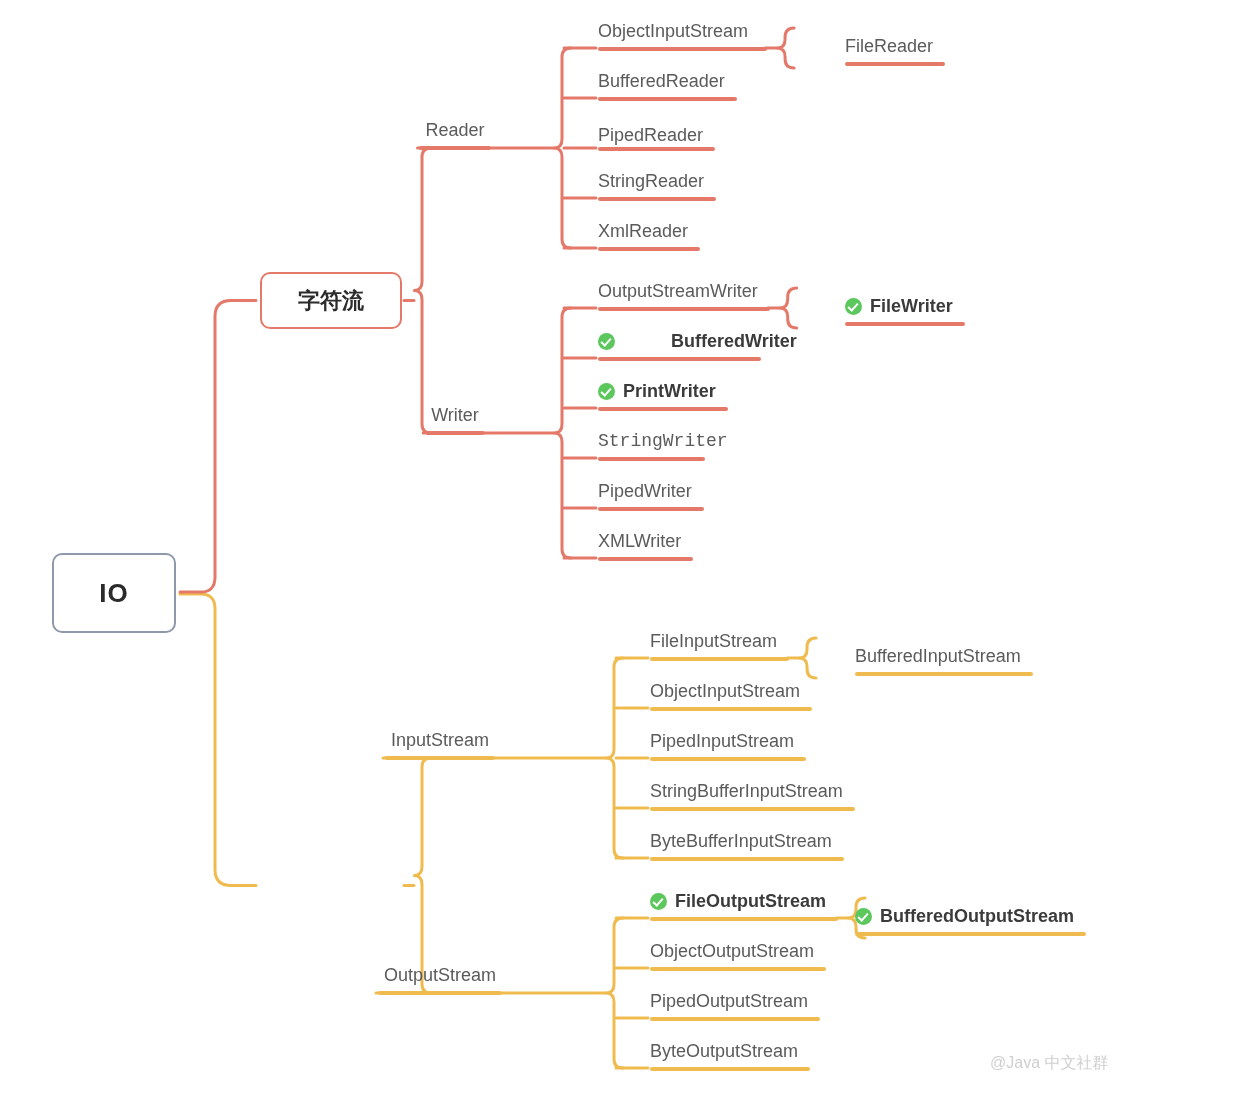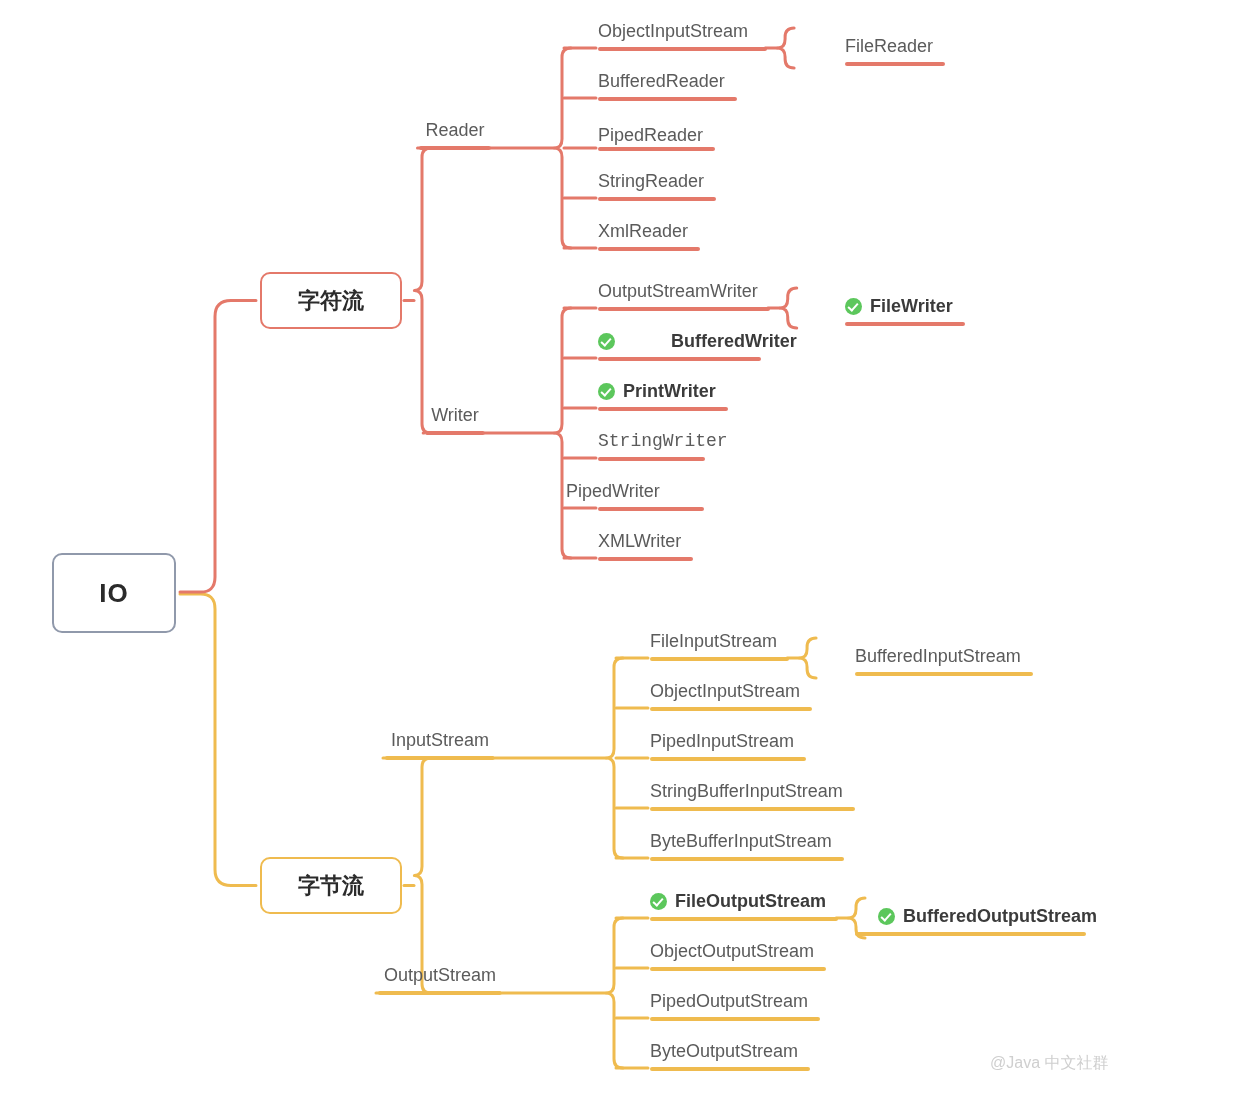--- a/index.html
+++ b/index.html
@@ -164,23 +164,20 @@
     </svg>
 
   <div class="node-box char" id="branch-box-0" style="left:260px; top:272px; width:142px; height:57px; font-size:22px;">
     <span>字符流</span>
   </div>
 
   <div class="node-box root" id="root-box" style="left:52px; top:553px; width:124px; height:80px; font-size:26px;">
     <span>IO</span>
   </div>
 
-  <div class="node-box byte" id="branch-box-1" style="left:260px; top:857px; width:142px; height:57px; font-size:22px;">
-    <span>字节流</span>
-  </div>
 
   <div class="watermark" style="left:990px; top:1038px;margin-top:15px;">@Java 中文社群</div>
 
 <div class="leaf" style="left: 598px; top: 20px;">
       <span class="leaf-text">ObjectInputStream</span>
     </div>
     <div class="underline red" style="left: 598px; top: 47px; width: 169px;"></div>
     <div class="leaf" style="left: 845px; top: 35px;">
       <span class="leaf-text">FileReader</span>
     </div>
@@ -219,21 +216,21 @@
     <div class="underline red" style="left: 598px; top: 357px; width: 163px;"></div>
     <div class="leaf hl" style="left: 598px; top: 380px;">
       <span class="check"></span>
       <span class="leaf-text">PrintWriter</span>
     </div>
     <div class="underline red" style="left: 598px; top: 407px; width: 130px;"></div>
     <div class="leaf" style="left: 598px; top: 430px; font-family: Liberation Mono, monospace;">
       <span class="leaf-text">StringWriter</span>
     </div>
     <div class="underline red" style="left: 598px; top: 457px; width: 107px;"></div>
-    <div class="leaf" style="left: 566px; top: 480px; justify-content: flex-end;">
+    <div class="leaf" style="left: 598px; top: 480px; justify-content: flex-end;">
       <span class="leaf-text">PipedWriter</span>
     </div>
     <div class="underline red" style="left: 598px; top: 507px; width: 106px;"></div>
     <div class="leaf" style="left: 598px; top: 530px;">
       <span class="leaf-text">XMLWriter</span>
     </div>
     <div class="underline red" style="left: 598px; top: 557px; width: 95px;"></div>
     <div class="mid-label" style="left: 431.164px; top: 405px;">Writer</div>
     <div class="underline red" style="left: 425.164px; top: 431px; width: 59.6719px;"></div>
     <div class="leaf" style="left: 650px; top: 630px;">
@@ -260,21 +257,21 @@
       <span class="leaf-text">ByteBufferInputStream</span>
     </div>
     <div class="underline yel" style="left: 650px; top: 857px; width: 194px;"></div>
     <div class="mid-label" style="left: 390.969px; top: 730px;">InputStream</div>
     <div class="underline yel" style="left: 384.969px; top: 756px; width: 110.062px;"></div>
     <div class="leaf hl" style="left: 650px; top: 890px;">
       <span class="check"></span>
       <span class="leaf-text">FileOutputStream</span>
     </div>
     <div class="underline yel" style="left: 650px; top: 917px; width: 188px;"></div>
-    <div class="leaf hl" style="left: 855px; top: 905px; margin-left: 23px;">
+    <div class="leaf hl" style="left: 855px; top: 905px;">
       <span class="check"></span>
       <span class="leaf-text">BufferedOutputStream</span>
     </div>
     <div class="underline yel" style="left: 855px; top: 932px; width: 231px;"></div>
     <div class="leaf" style="left: 650px; top: 940px;">
       <span class="leaf-text">ObjectOutputStream</span>
     </div>
     <div class="underline yel" style="left: 650px; top: 967px; width: 176px;"></div>
     <div class="leaf" style="left: 650px; top: 990px;">
       <span class="leaf-text">PipedOutputStream</span>

